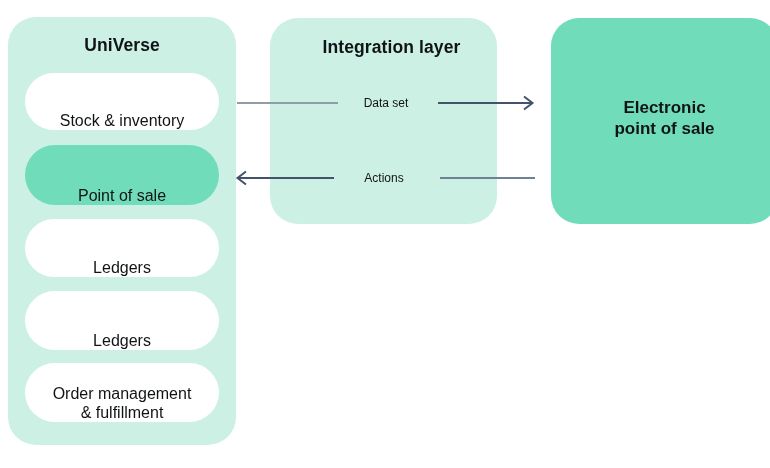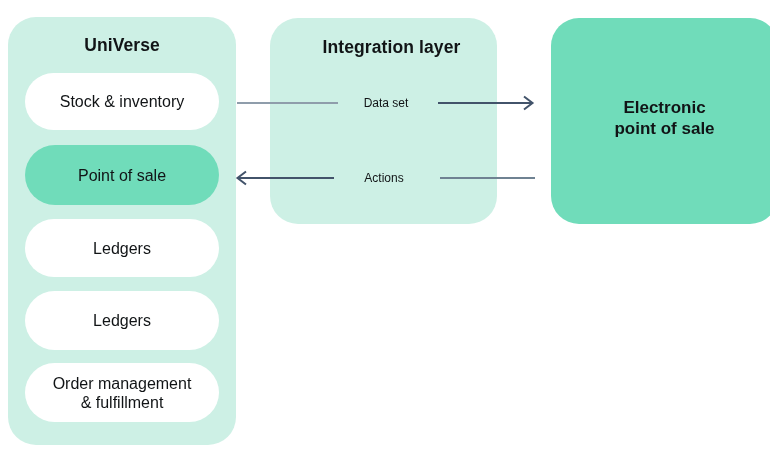--- a/index.html
+++ b/index.html
@@ -43,21 +43,21 @@
 
   .pill {
     position: absolute;
     left: 17px;
     width: 194px;
     border-radius: 30px;
     background: #ffffff;
     display: flex;
     flex-direction: column;
     align-items: center;
-    justify-content: center;
+    justify-content: flex-end;
     text-align: center;
     font-size: 16px;
     line-height: 19px;
     color: #111416;
   }
   .pill.highlight { background: #70dcba; }
   .pill-1 { top: 56px;  height: 57px; }
   .pill-2 { top: 128px; height: 60px; }
   .pill-3 { top: 202px; height: 58px; }
   .pill-4 { top: 274px; height: 59px; }

